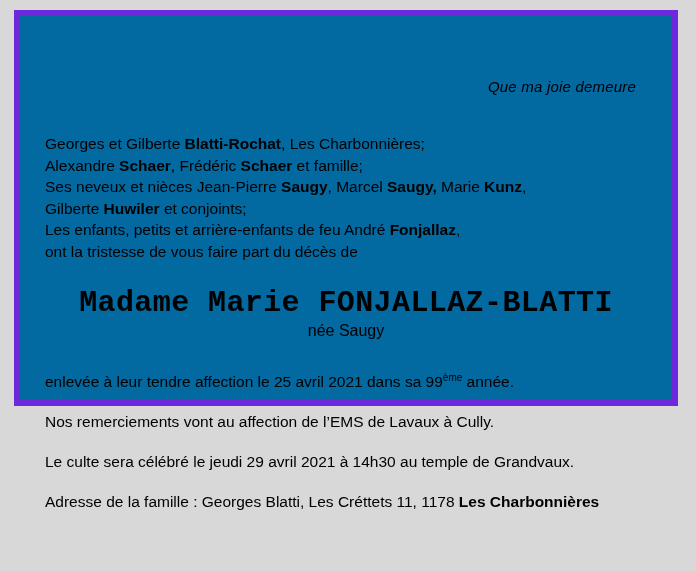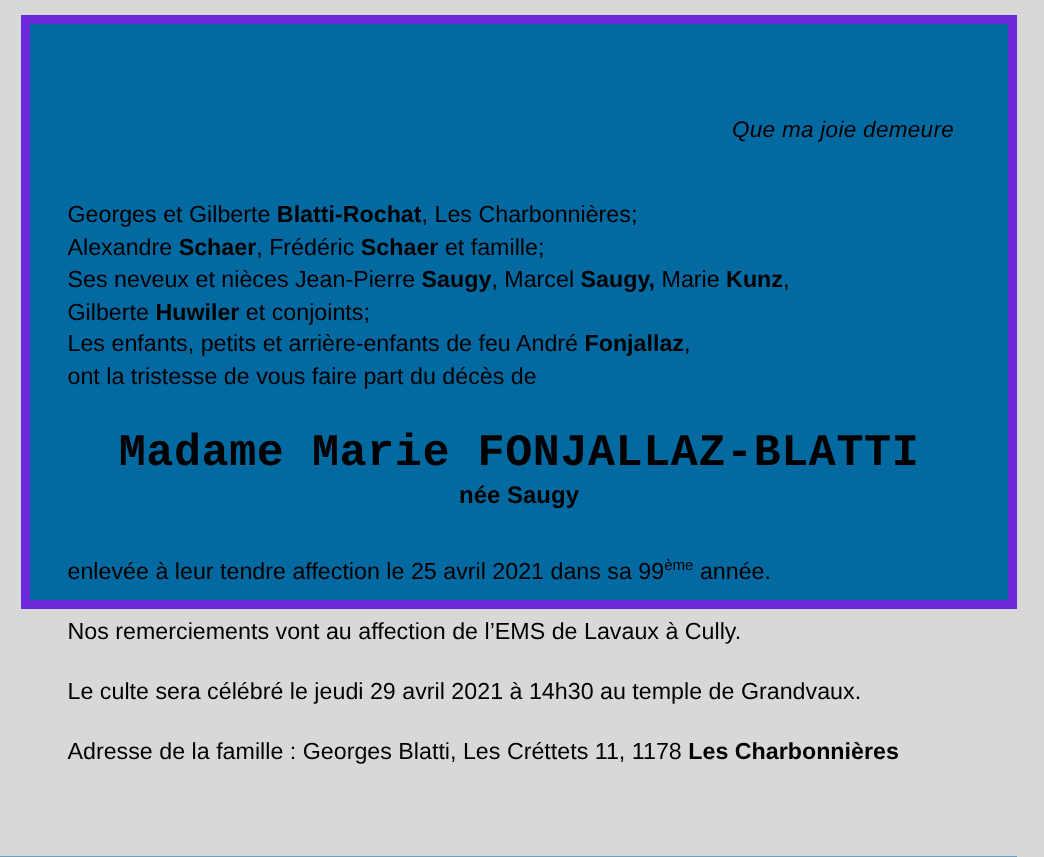--- a/index.html
+++ b/index.html
@@ -55,21 +55,21 @@
     letter-spacing: 0.4px;
     font-family: Liberation Mono, monospace;
   }
   .deceased-maiden {
     position: absolute;
     left: 0;
     right: 0;
     top: 306px;
     text-align: center;
     font-size: 16px;
-    font-weight: bold;
+    font-weight: normal;
   }
   .paragraphs {
     position: absolute;
     left: 25px;
     top: 352px;
     width: 615px;
     font-size: 15.5px;
   }
   .paragraphs p {
     margin: 0 0 21px 0;

